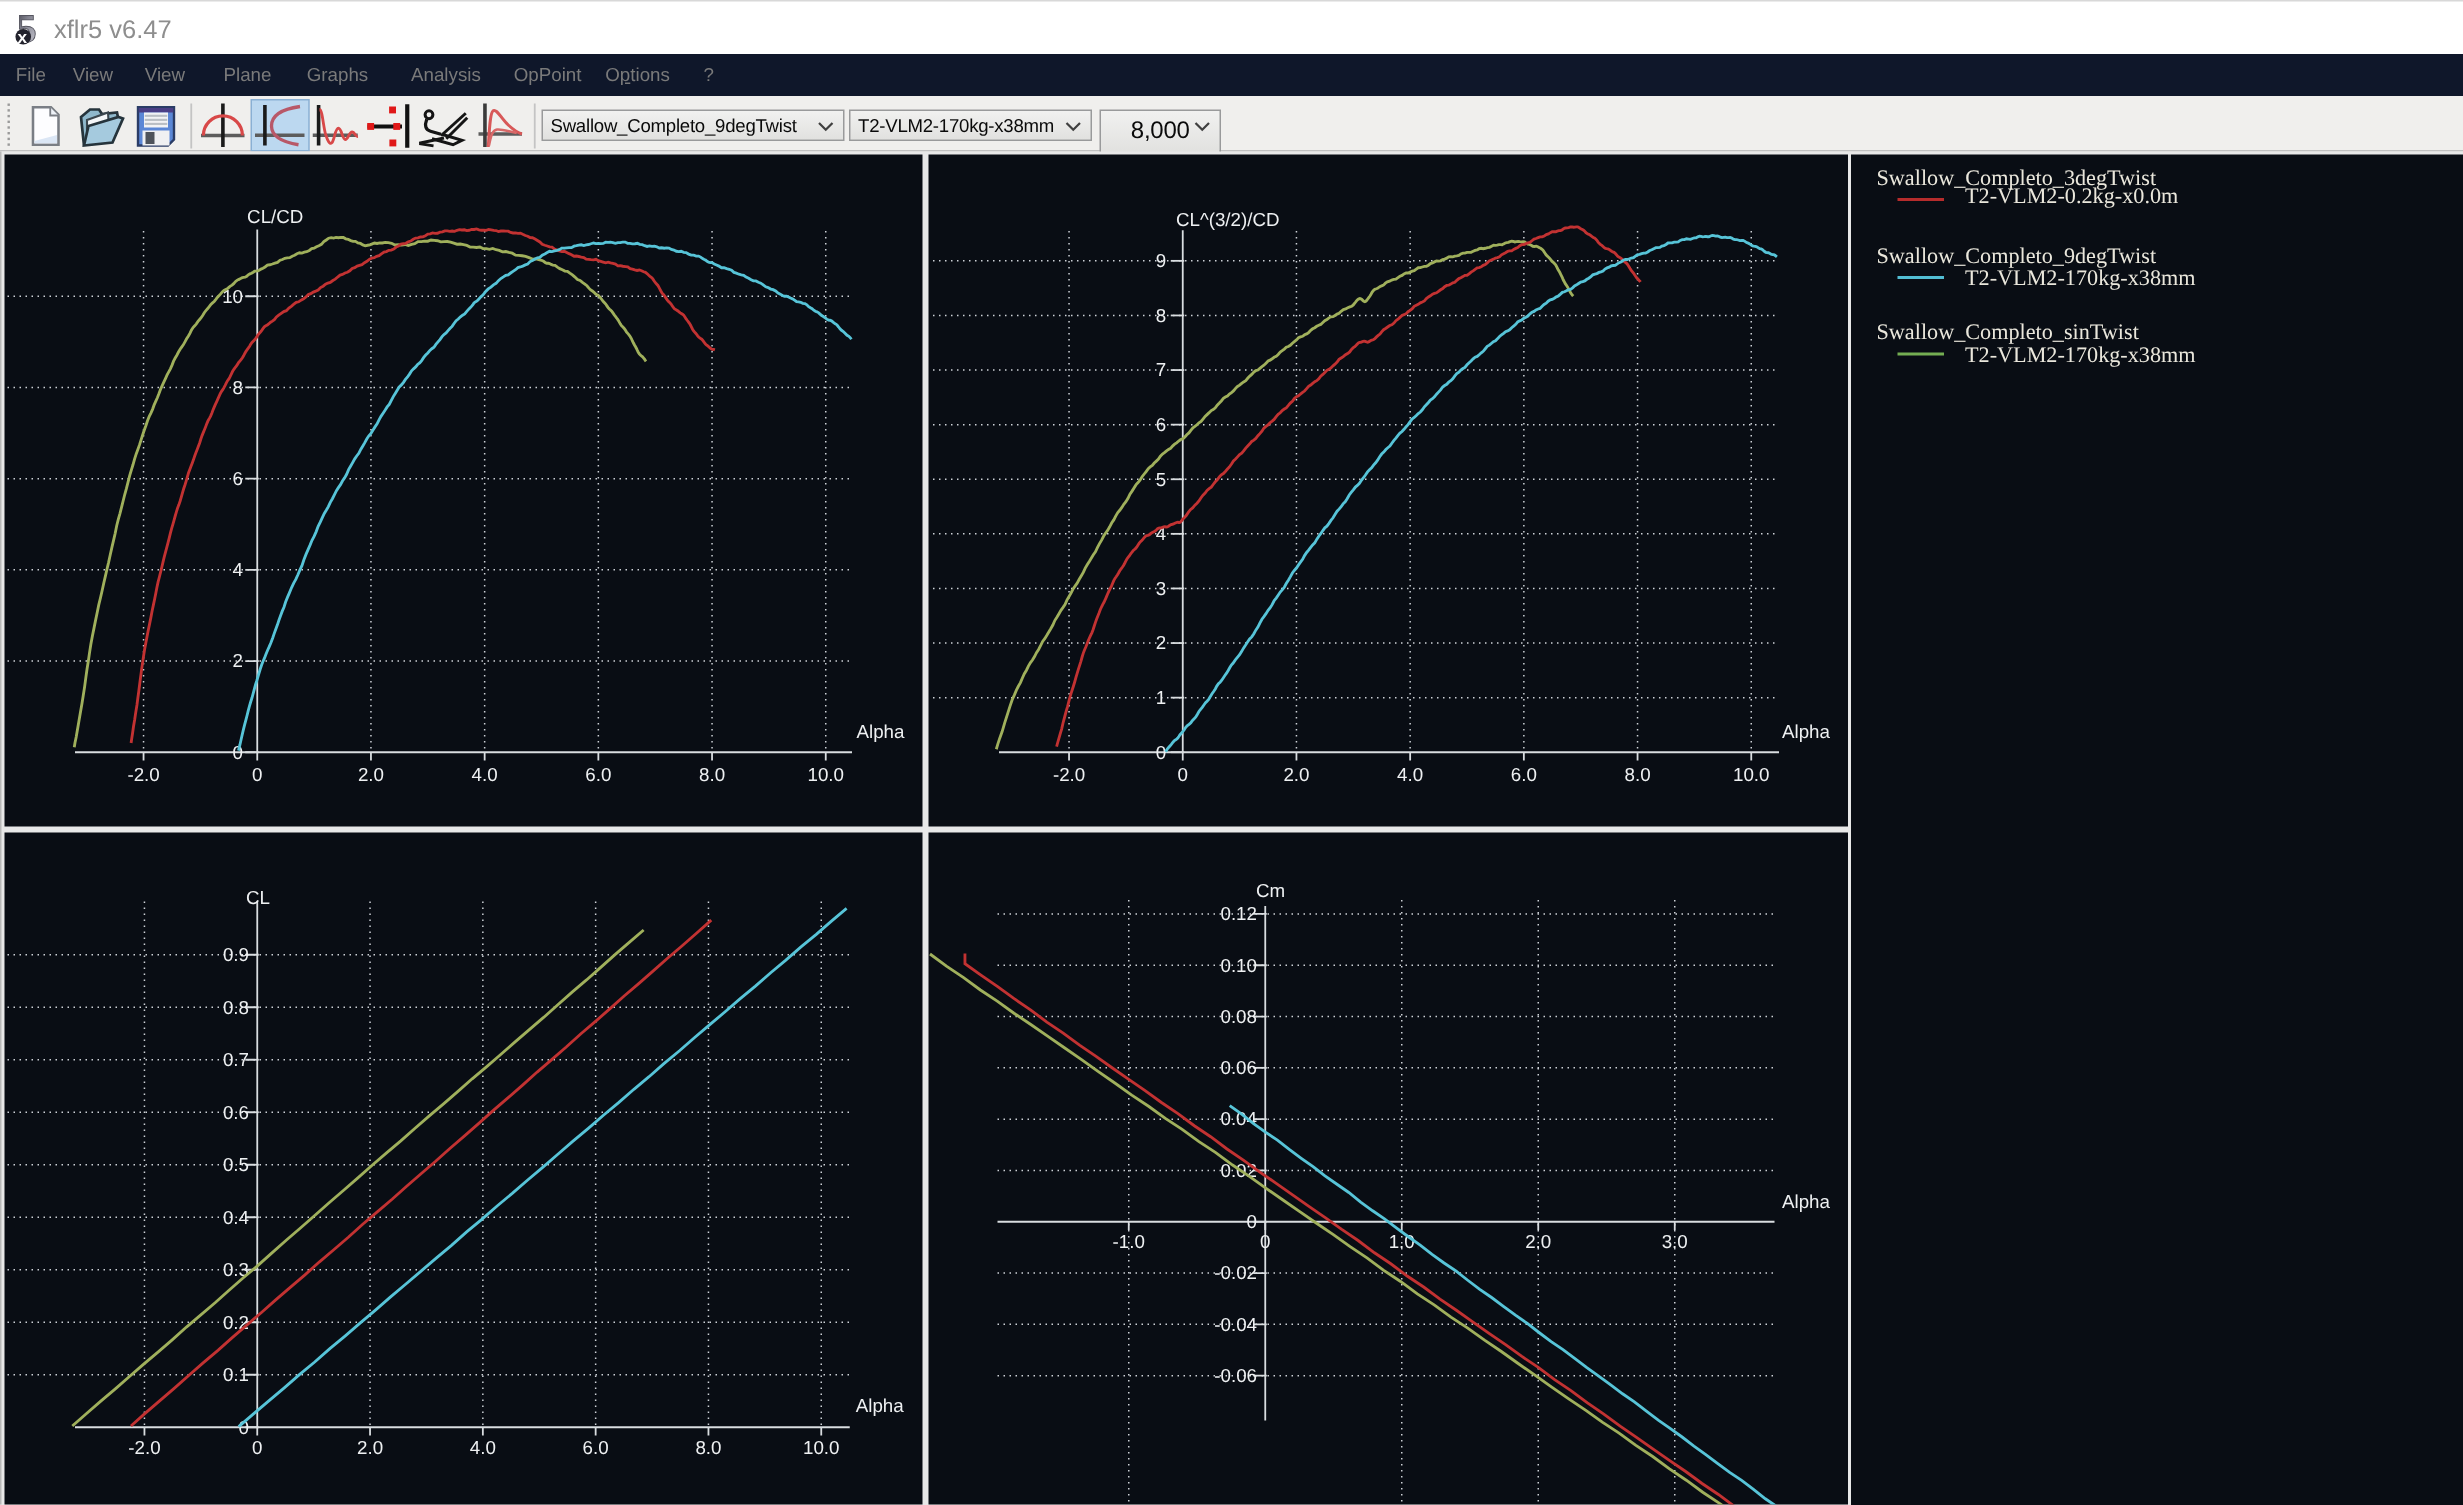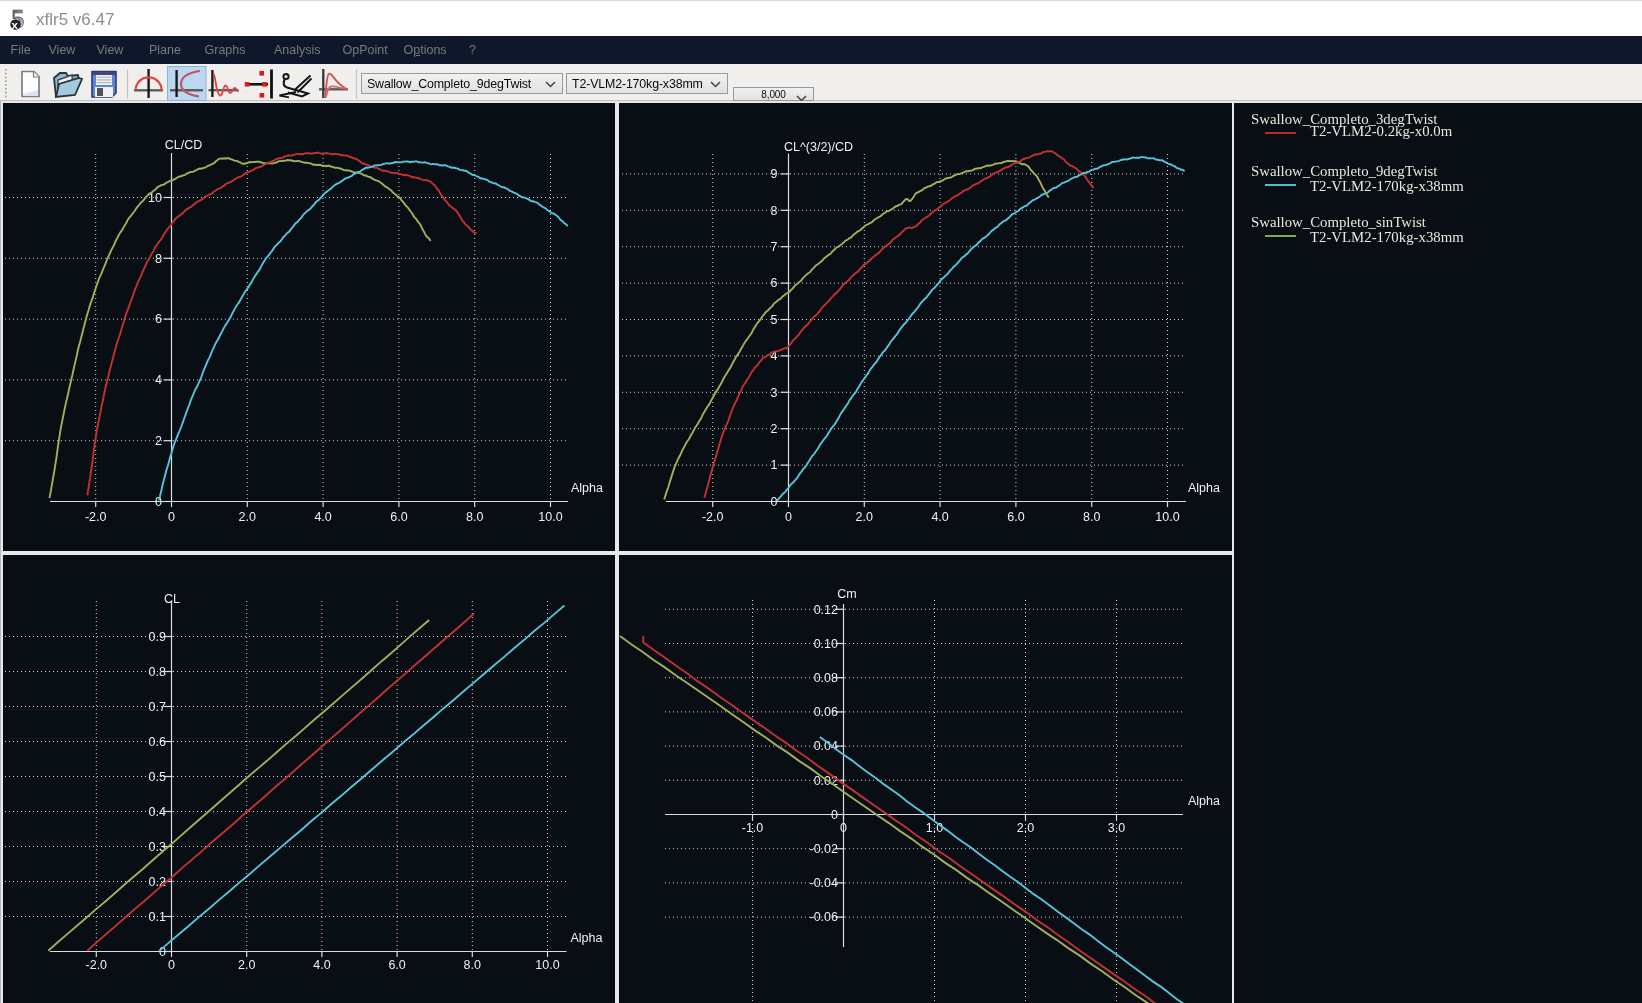--- a/index.html
+++ b/index.html
@@ -107,21 +107,21 @@
   <svg width="11" height="7" viewBox="0 0 11 7" style="position:absolute;right:6px;top:7px">
         <path d="M1,1 L5.5,5.5 L10,1" fill="none" stroke="#404040" stroke-width="1.5"></path>
       </svg>
 </div>
 <div style="position:absolute;left:566px;top:9px;width:162px;height:21px;background:linear-gradient(#f1f1f0,#e1e1df);border:1px solid #999a9b;box-sizing:border-box;display:flex;align-items:center;justify-content:flex-start;padding-left:5px;font-size:12.4px;letter-spacing:-0.15px;color:#0a0a0a;position:absolute">
   <span style="white-space:nowrap">T2-VLM2-170kg-x38mm</span>
   <svg width="11" height="7" viewBox="0 0 11 7" style="position:absolute;right:6px;top:7px">
         <path d="M1,1 L5.5,5.5 L10,1" fill="none" stroke="#404040" stroke-width="1.5"></path>
       </svg>
 </div>
-<div style="position:absolute;left:733px;top:23px;width:81px;height:14px;background:linear-gradient(#f1f1f0,#e1e1df);border:1px solid #999a9b;box-sizing:border-box;display:flex;align-items:center;justify-content:center;font-size:10px;letter-spacing:-0.15px;color:#0a0a0a;position:absolute">
+<div style="position:absolute;left:733px;top:9px;width:81px;height:30px;background:linear-gradient(#f1f1f0,#e1e1df);border:1px solid #999a9b;box-sizing:border-box;display:flex;align-items:center;justify-content:center;font-size:16px;letter-spacing:-0.15px;color:#0a0a0a;position:absolute">
   <span style="white-space:nowrap">8,000</span>
   <svg width="11" height="7" viewBox="0 0 11 7" style="position:absolute;right:6px;top:7px">
         <path d="M1,1 L5.5,5.5 L10,1" fill="none" stroke="#404040" stroke-width="1.5"></path>
       </svg>
 </div>
 </div>
 <div style="position:absolute;left:0;top:101px;width:1642px;height:902px;background:#e8e8e8"></div>
 <div style="position:absolute;left:0;top:101px;width:1px;height:902px;background:#b8b8b8"></div>
 <div class="panel" style="left:3px;top:103px;width:612px;height:448px">
     <svg width="612" height="448" viewBox="0 0 612 448" style="position:absolute;left:0;top:0">

